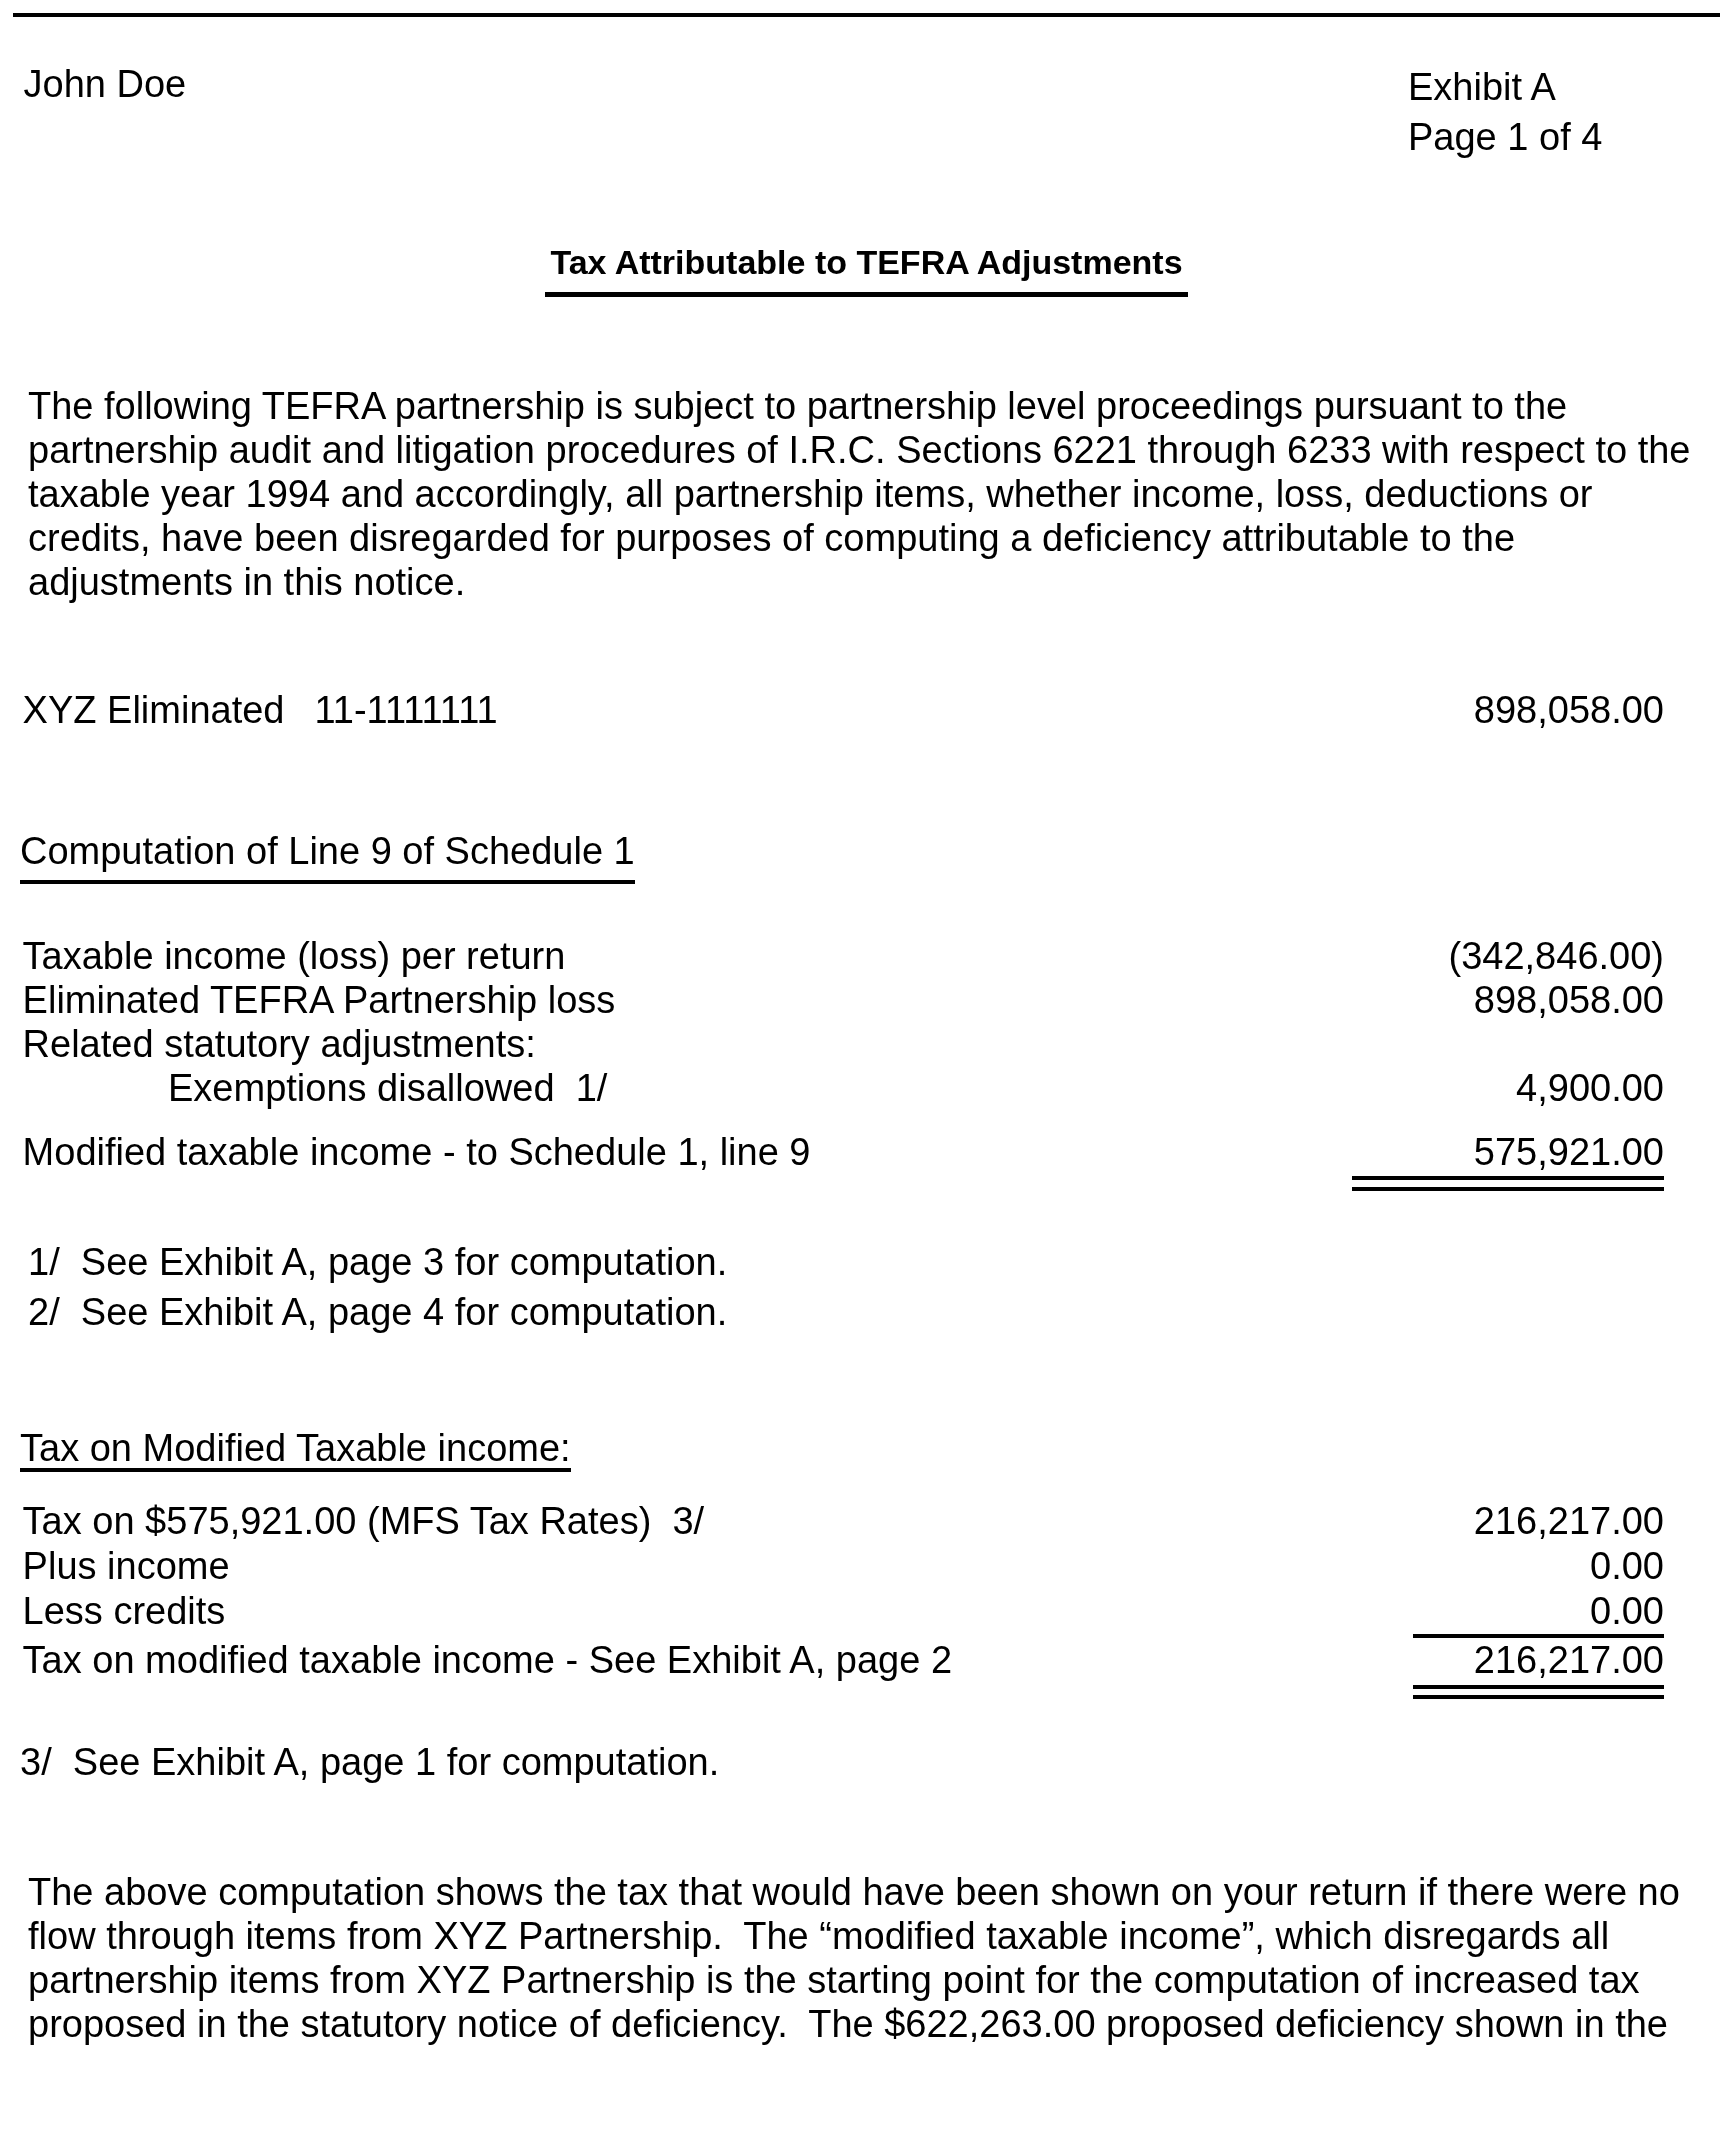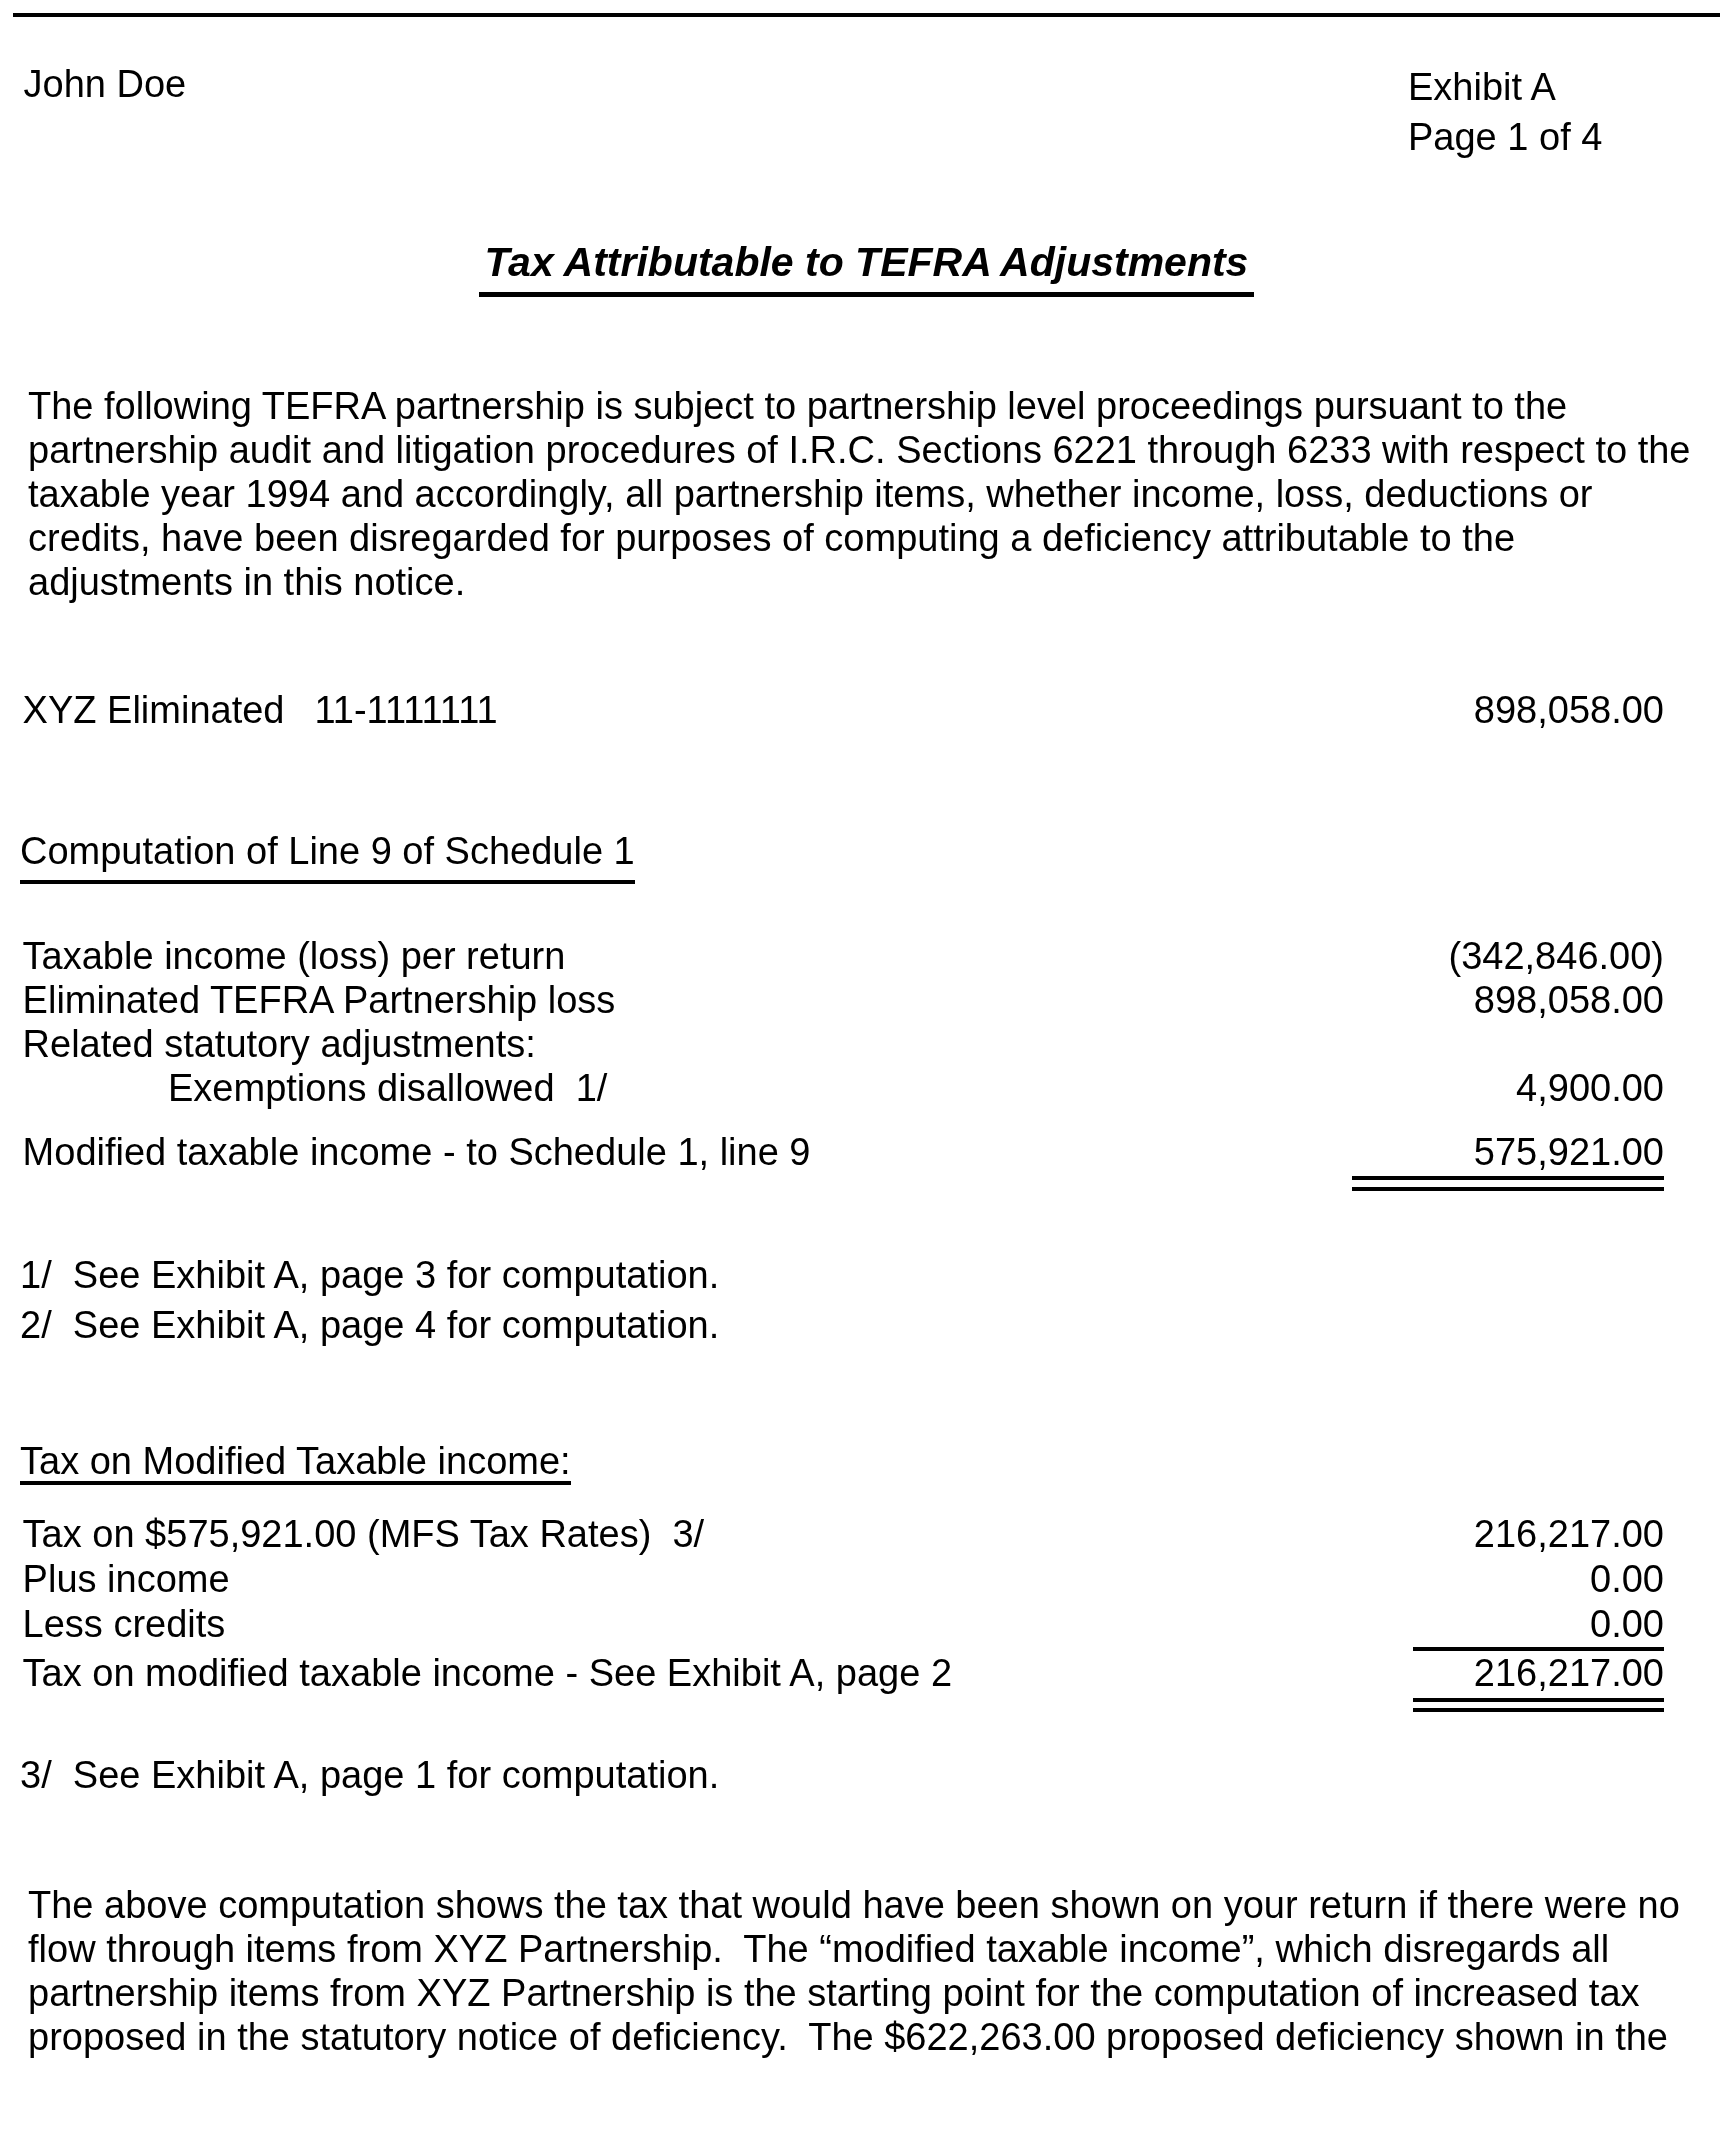--- a/index.html
+++ b/index.html
@@ -21,25 +21,24 @@
   
   .header { position: relative; height: 114px; margin-top: 45px; }
   .author { position: absolute; left: 23.5px; top: 0; line-height: 44px; }
   .hdr-right { position: absolute; left: 1408px; top: 0; line-height: 50px; }
 
   
   .title-wrap { margin-top: 63px; text-align: center; }
   .doc-title {
     display: inline-block;
     font-weight: bold;
-    font-size: 41px;
+    font-size: 34px;
     line-height: 47px;
     border-bottom: 5.4px solid #000;
     padding: 0 5.4px 5.4px 5.4px;
-    font-style: italic;
   }
 
   
   .para { padding-left: 28px; line-height: 44px; }
   .intro { margin-top: 87px; }
   .closing { margin-top: 84px; }
 
   
   .partnership { margin-top: 84px; }
 
@@ -74,21 +73,21 @@
     height: 14.5px;
     border-top: 4.5px solid #000;
     border-bottom: 4.5px solid #000;
     margin-left: auto;
     margin-right: 69px;
   }
   .dbl1 { width: 312px; margin-top: 2.7px; }
   .dbl2 { width: 251px; margin-top: 1.8px; }
 
   
-  .footnotes1 { margin-top: 59px; padding-left: 20px; line-height: 50px; }
+  .footnotes1 { margin-top: 46px; padding-left: 28px; line-height: 50px; }
   .footnote3 { margin-top: 40px; padding-left: 20px; line-height: 47px; }
 
   .ein { margin-left: 30px; }
 </style>
 </head>
 <body>
 
 <div class="page">
 
   <div class="top-rule"></div>

